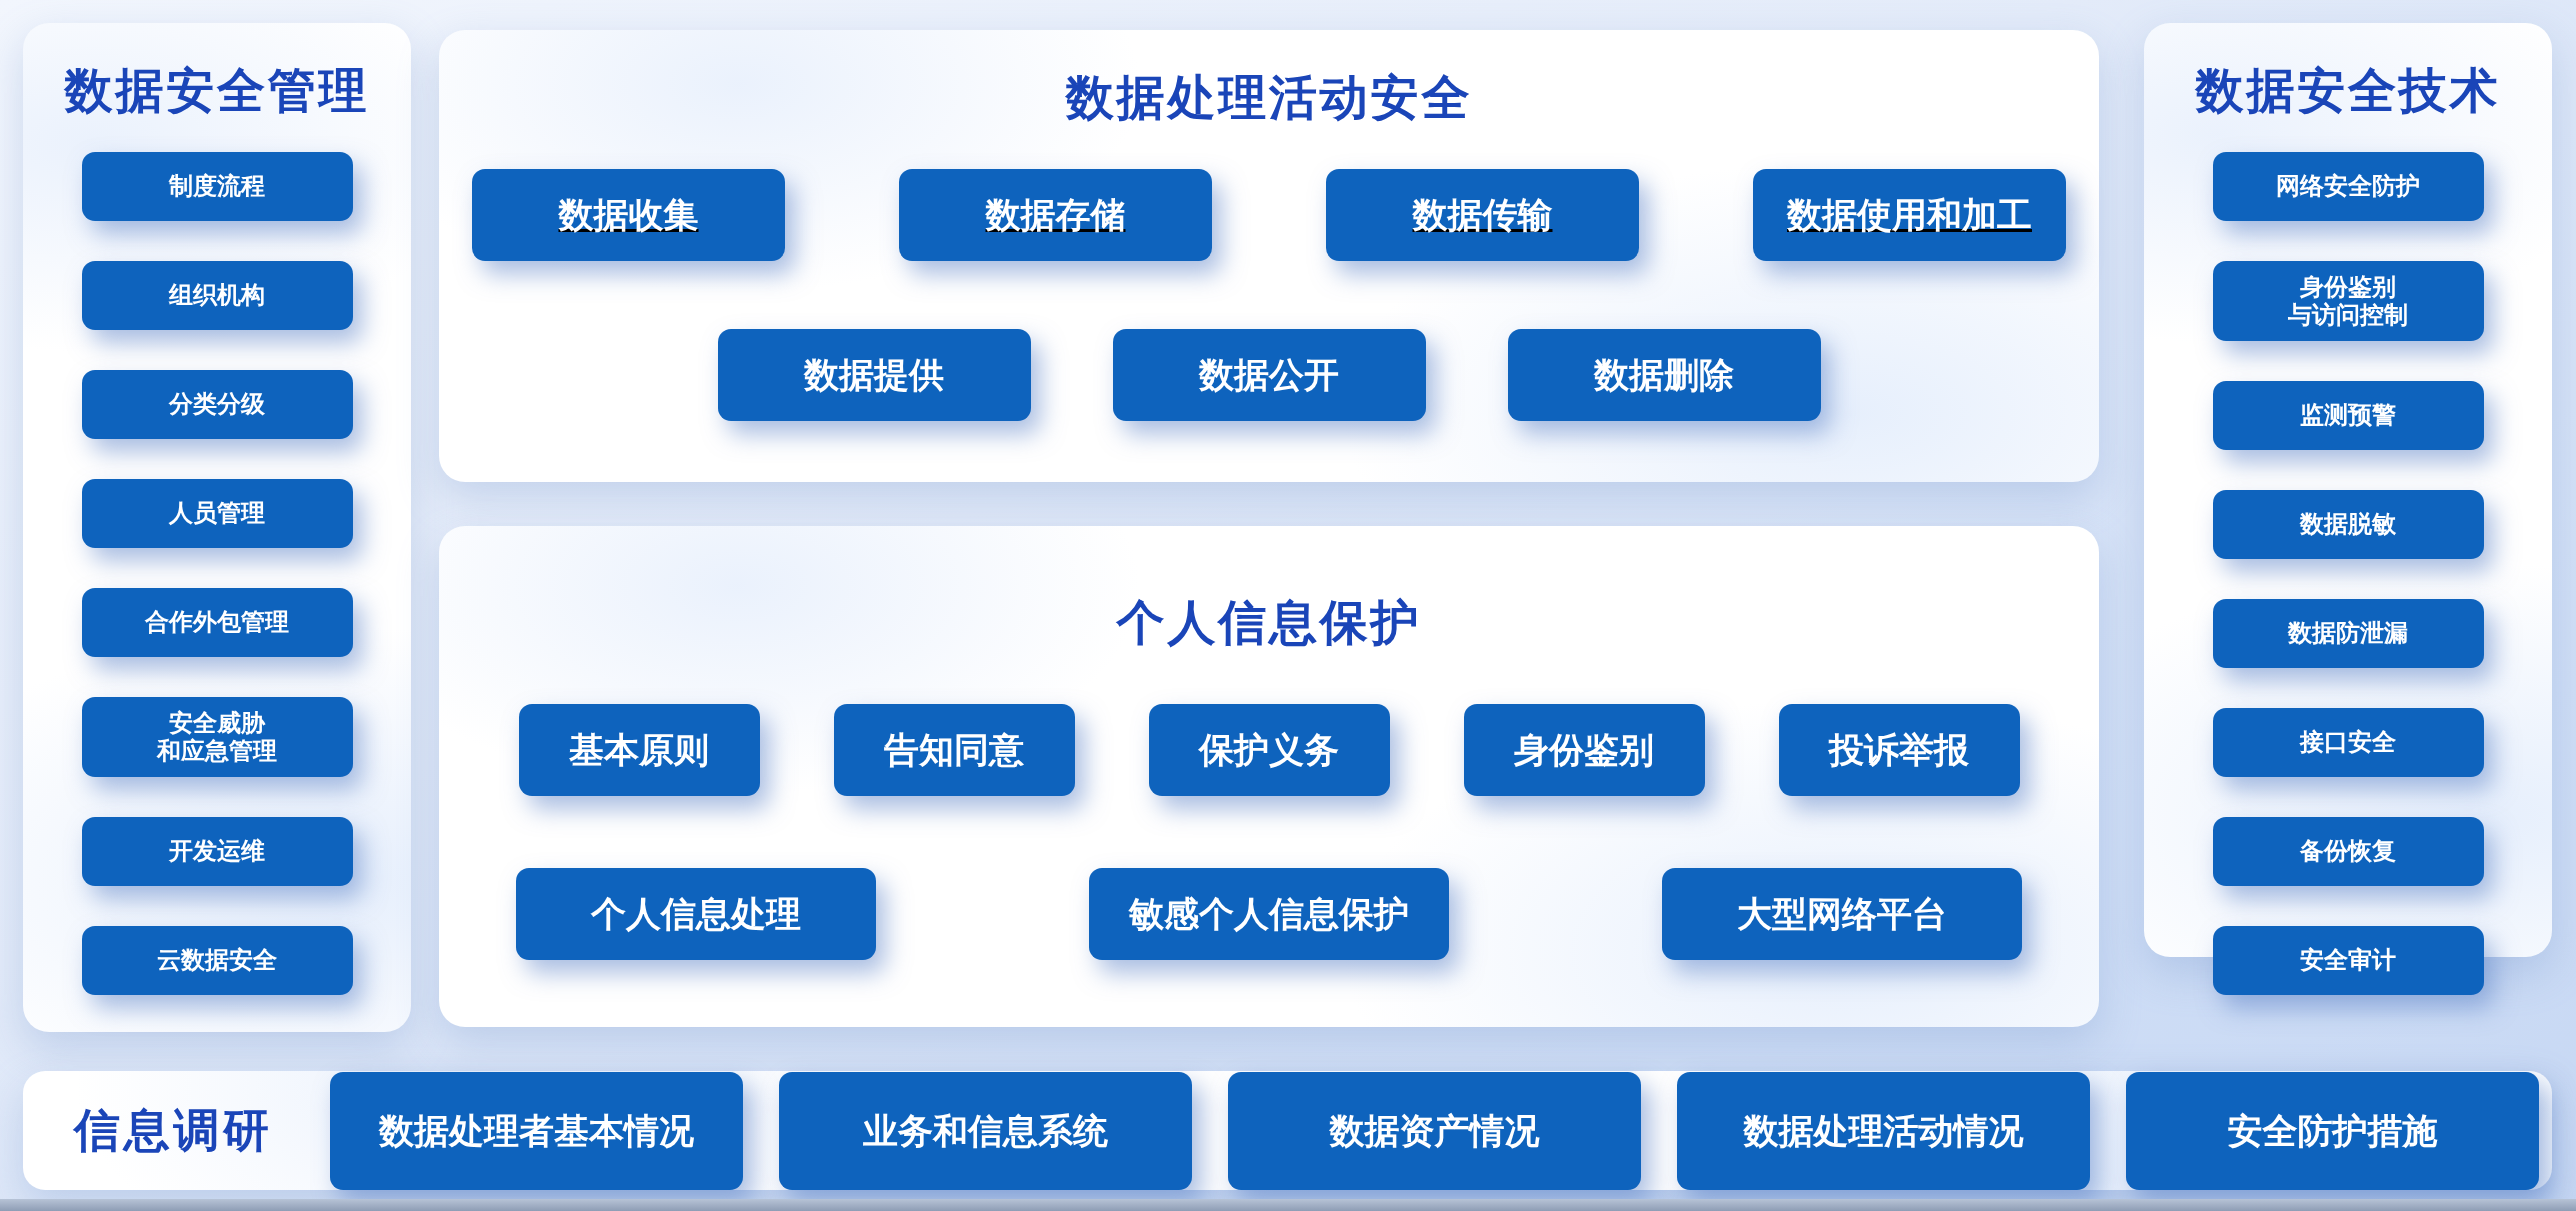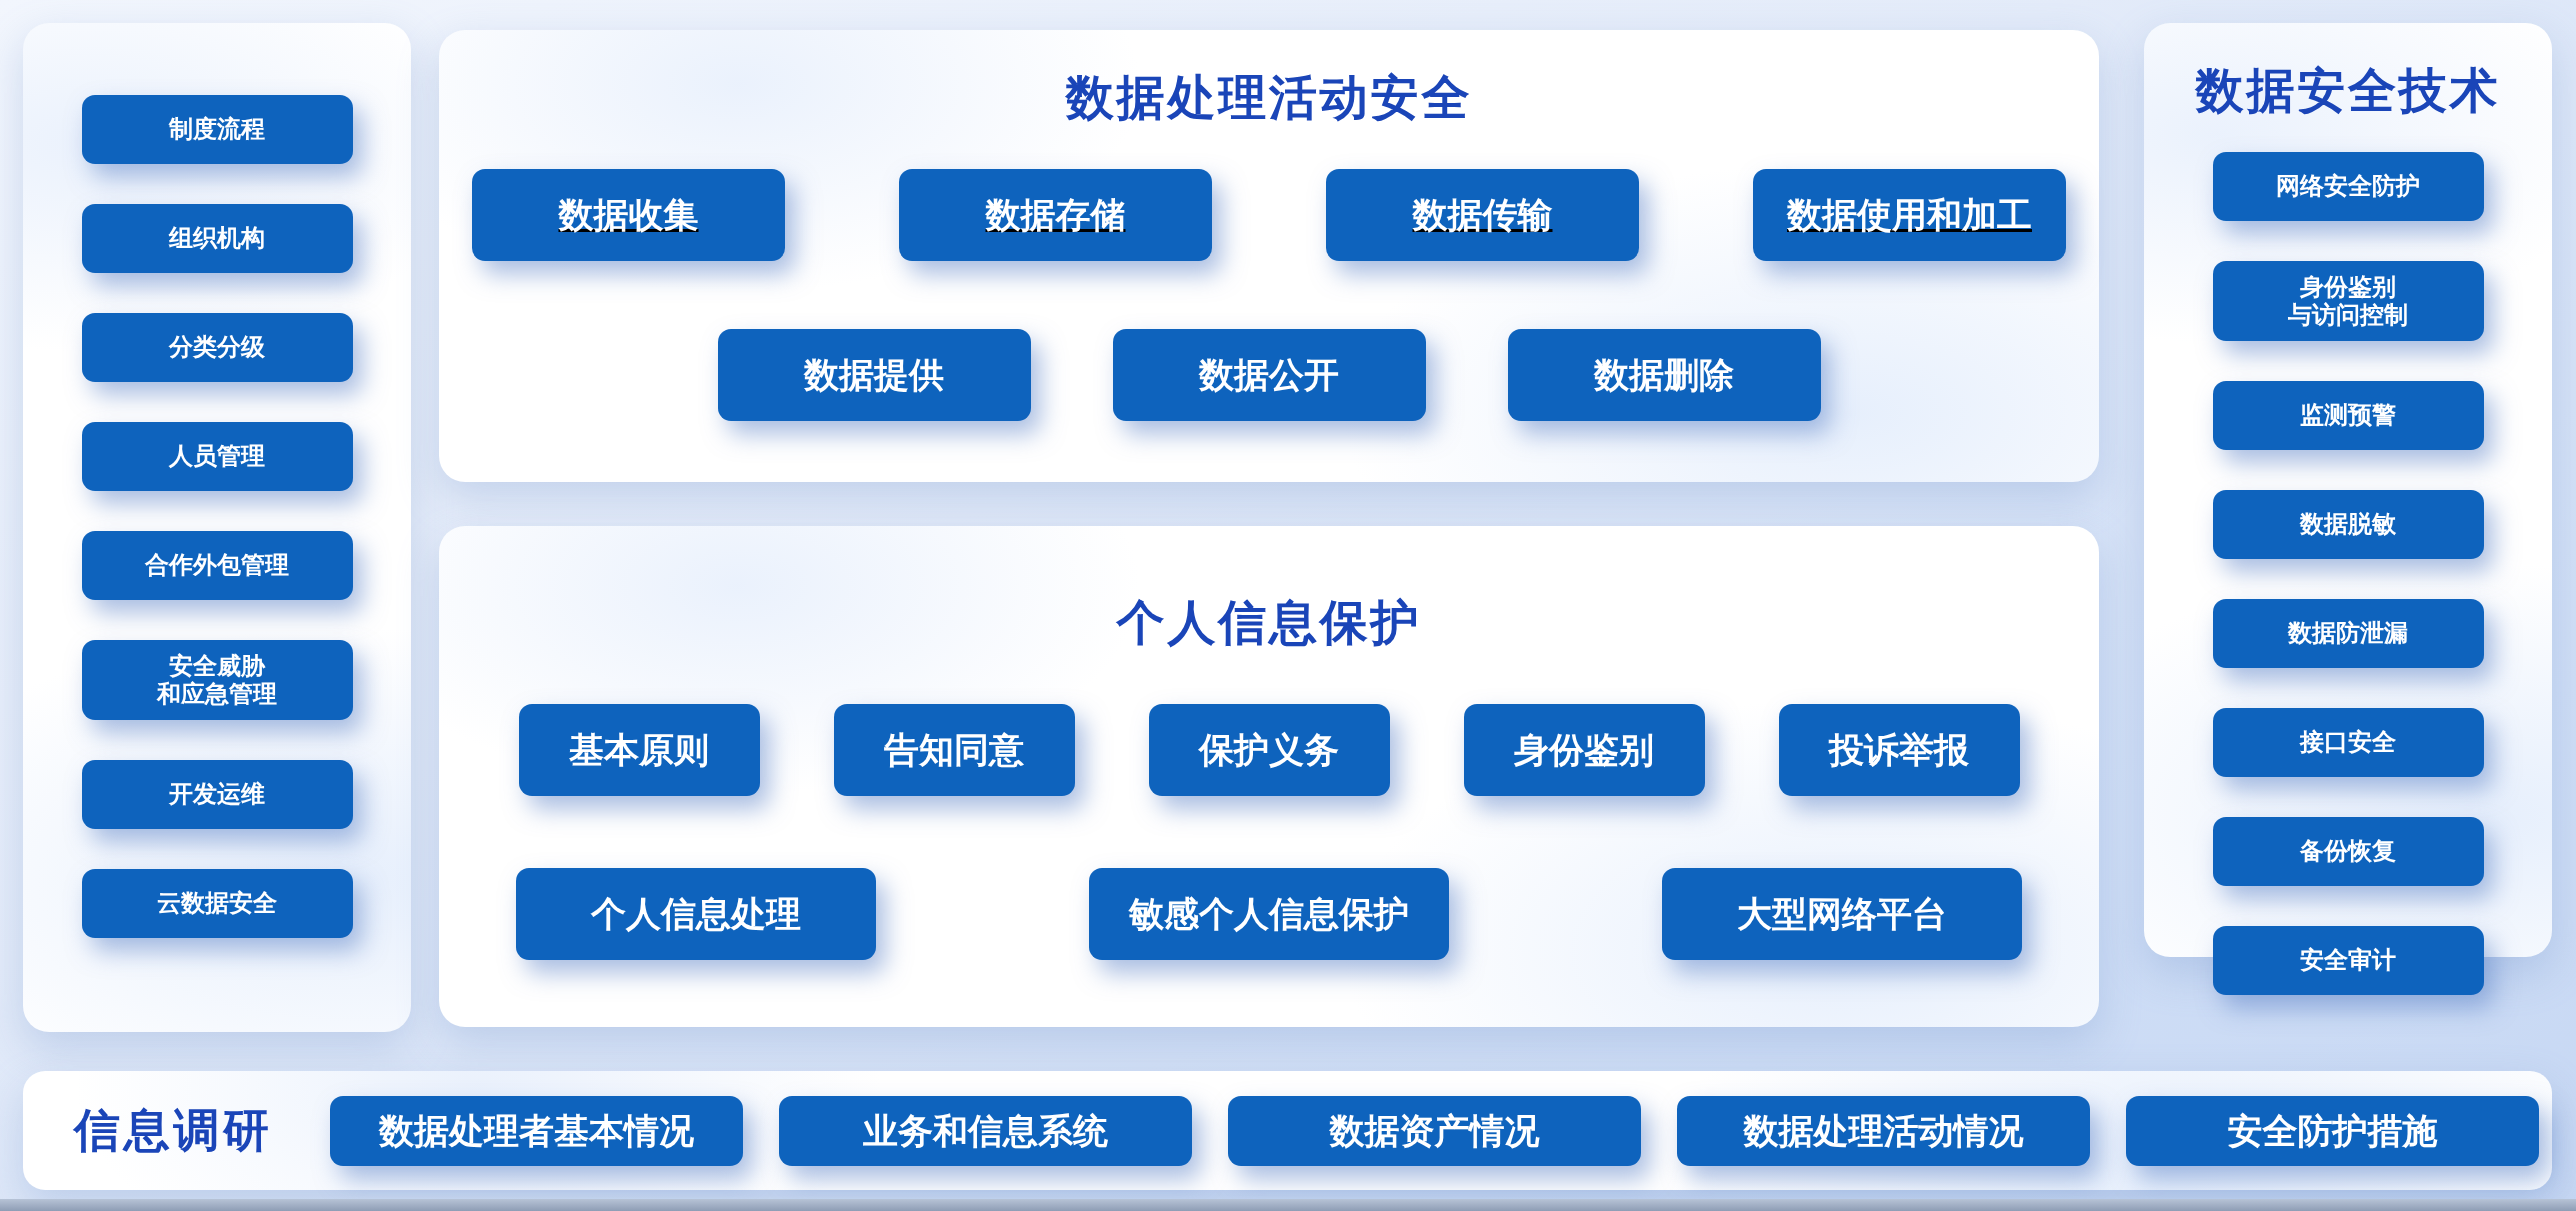--- a/index.html
+++ b/index.html
@@ -64,31 +64,32 @@
     left: 23px; top: 1071px; width: 2529px; height: 119px;
     border-radius: 22px;
     display: flex; align-items: center;
     padding-left: 51px;
   }
   #bottom-bar .bar-title {
     color: #1a45b8; font-size: 46px; letter-spacing: 3.7px;
     width: 232px; flex: 0 0 auto;
   }
   #bottom-row { display: flex; gap: 36px; margin-left: 24px; }
-  #bottom-row .node { width: 413px; height: 70px; font-size: 35px; }
+  #bottom-row .node { width: 413px; height: 118px; font-size: 35px; }
   
   #footer-strip {
     position: absolute; left: 0; bottom: 0; width: 100%; height: 12px;
     background: linear-gradient(#b7c3d6, #8e9db5);
   }
 </style>
 </head>
 <body>
 
 <div class="panel" id="panel-left">
+  <div class="panel-title">数据安全管理</div>
   <div class="side-stack">
     <div class="node">制度流程</div>
     <div class="node">组织机构</div>
     <div class="node">分类分级</div>
     <div class="node">人员管理</div>
     <div class="node">合作外包管理</div>
     <div class="node tall">安全威胁
 和应急管理</div>
     <div class="node">开发运维</div>
     <div class="node">云数据安全</div>

